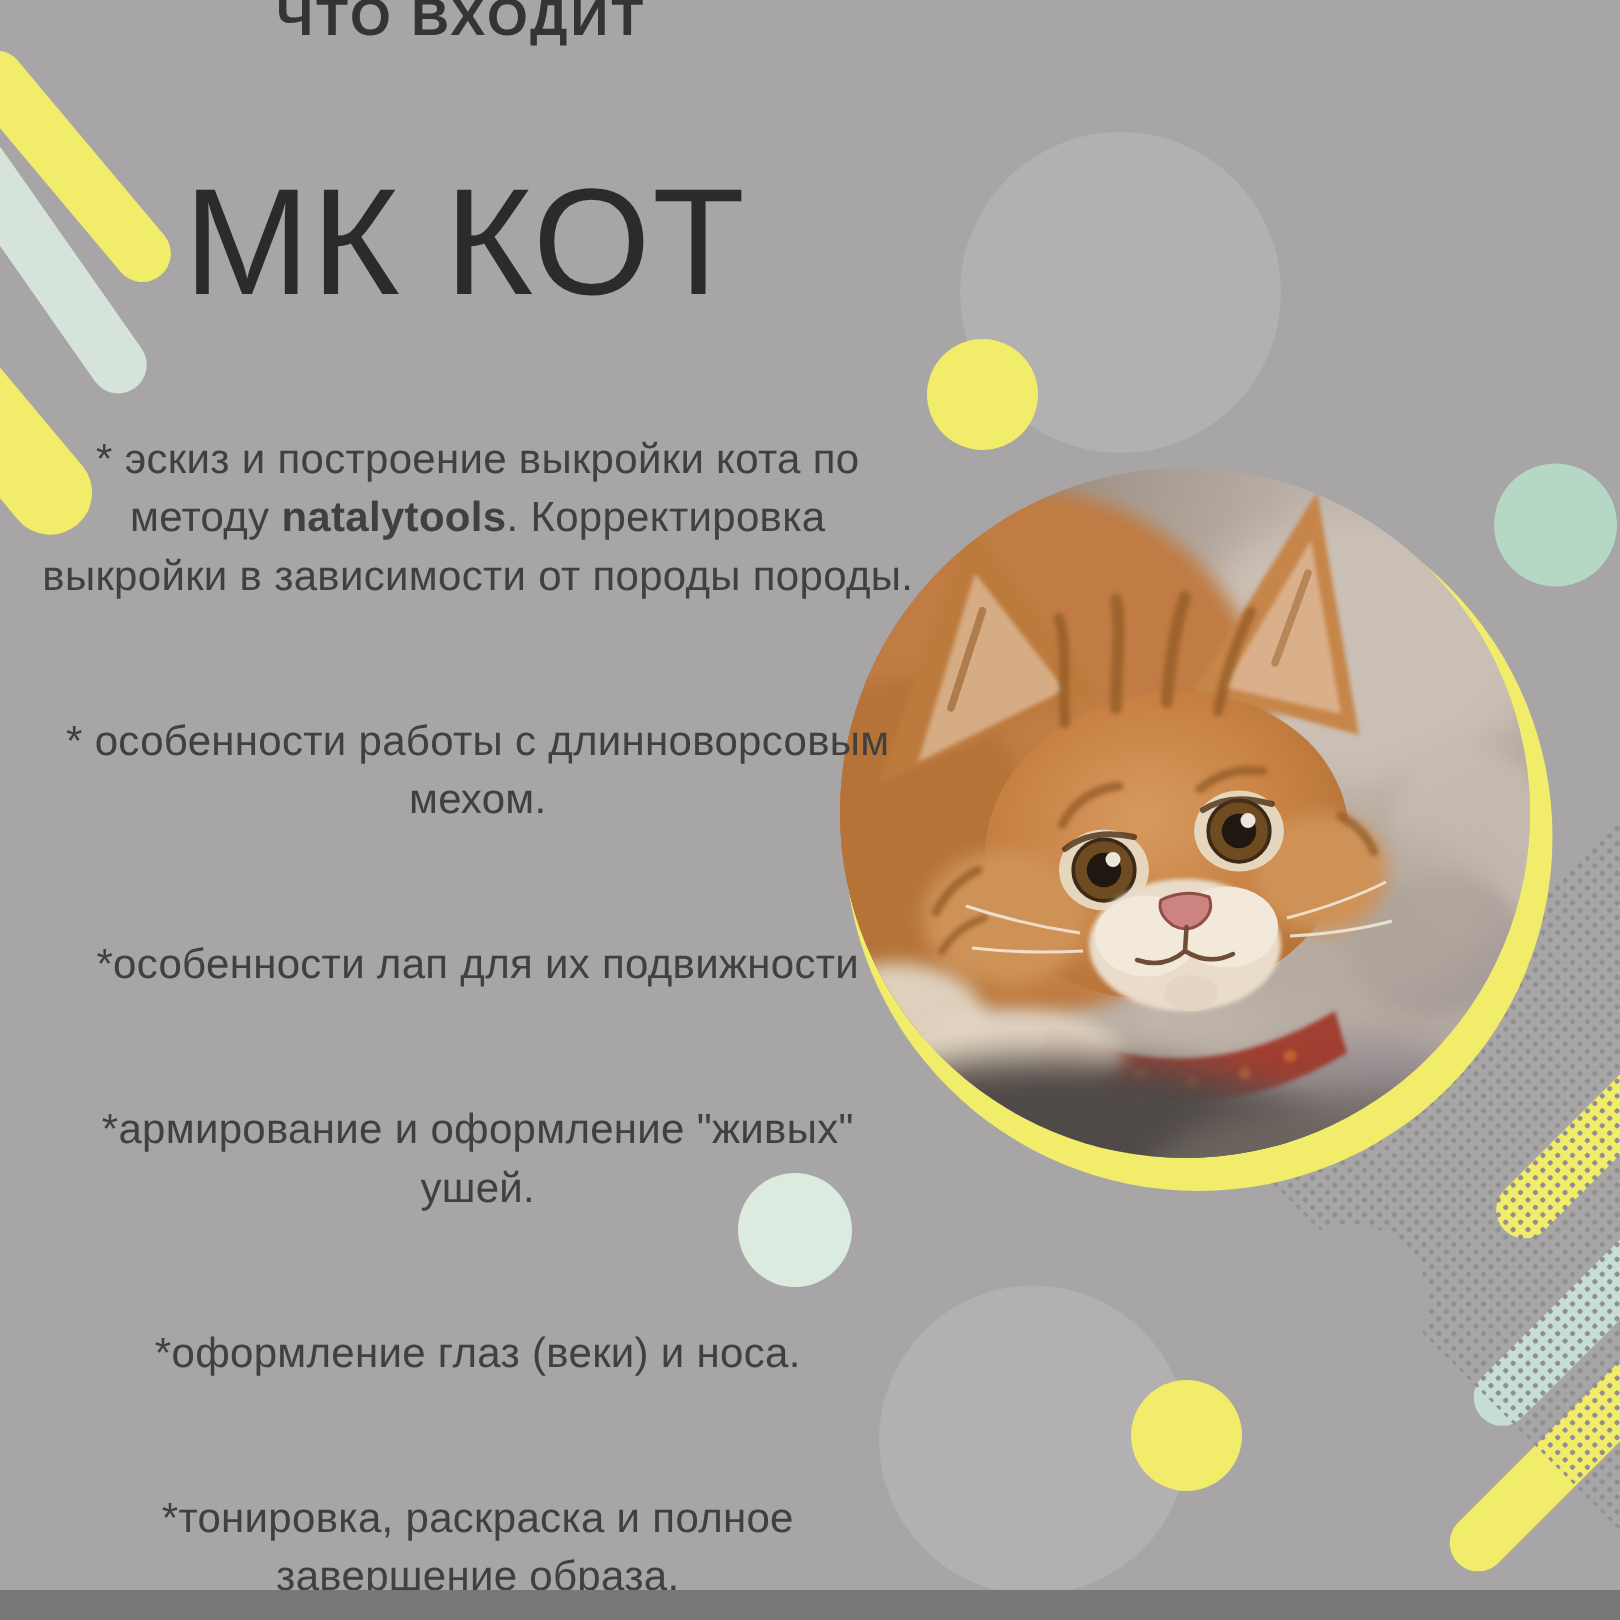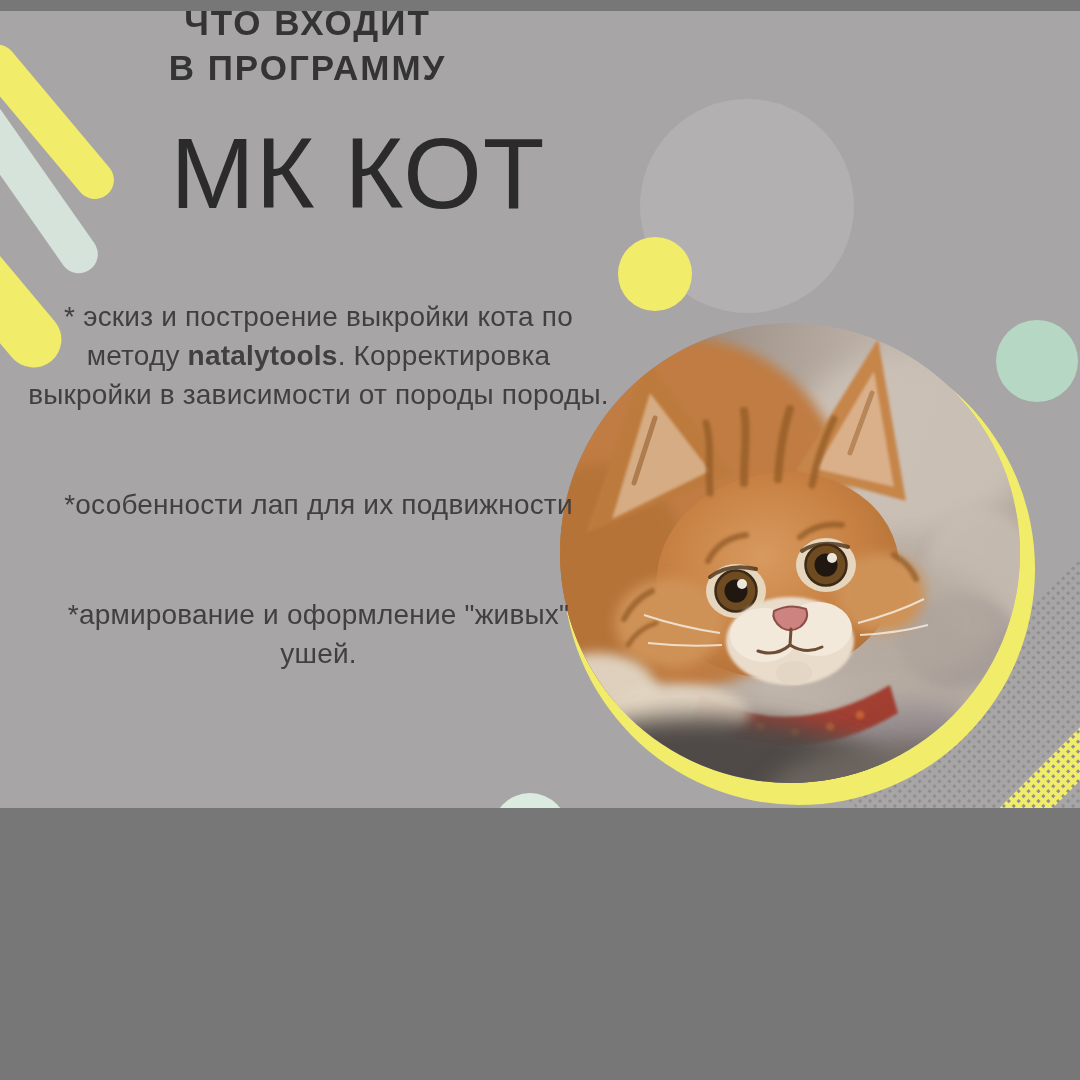--- a/index.html
+++ b/index.html
@@ -1,20 +1,19 @@
 <!DOCTYPE html>
 <html><head>
 <meta charset="utf-8">
 <style>
   html,body{margin:0;padding:0;background:#777;}
   .canvas{
-    position:relative;width:1080px;height:797px;overflow:hidden;
+    position:relative;width:1080px;height:1060px;overflow:hidden;
     background:#a7a5a6;
     font-family:"Liberation Sans","DejaVu Sans",sans-serif;
-    margin-top:11px;
   }
   
   .stripe{position:absolute;border-radius:28px;transform-origin:left center;}
   .yellow{background:#f2ec6b;}
   .mint-l{background:#d6e3db;}
   .mint-c{background:#dcebe0;}
   .teal{background:#b5d7c4;}
   .teal-s{background:#c6ded4;}
   .gray-c{background:#b2b0b1;}
   .circle{position:absolute;border-radius:50%;}
@@ -33,21 +32,21 @@
     border-radius:50%;overflow:hidden;z-index:4;}
   
   .eyebrow{
     position:absolute;left:0;top:-11px;width:615px;text-align:center;
     font-size:35px;font-weight:700;letter-spacing:2px;line-height:45px;
     color:#343434;z-index:5;
   }
   .title{
     position:absolute;left:0;top:112px;width:620px;text-align:center;
     font-size:101px;line-height:101px;font-weight:400;letter-spacing:1px;
-    color:#2b2b2b;z-index:5;padding-left:48px;
+    color:#2b2b2b;z-index:5;
   }
   .items{
     position:absolute;left:6px;top:247px;width:625px;z-index:5;
     font-size:28px;line-height:39px;letter-spacing:0.2px;color:#413f40;
     white-space:pre-line;
   }
   .items p{margin:0 0 32px 0;text-align:center;}
   .items strong{font-weight:700;}
 </style>
 </head>
@@ -182,29 +181,33 @@
       </g>
       <g>
         <ellipse cx="140" cy="478" rx="210" ry="85" fill="#4f4a46" filter="url(#b12)"></ellipse>
         <ellipse cx="360" cy="485" rx="160" ry="70" fill="#6e6862" opacity="0.9" filter="url(#b12)"></ellipse>
       </g>
     </svg>
   </div>
 
   <div class="eyebrow">
     <div>ЧТО ВХОДИТ</div>
-    <div>В ПРОГРАММУ</div>
   </div>
 
   <div class="title">МК КОТ</div>
 
   <div class="items">
     <p><span>* эскиз и построение выкройки кота по
 методу </span><strong>natalytools</strong><span>. Корректировка
 выкройки в зависимости от породы породы.</span></p>
+    <p><span>* особенности работы с длинноворсовым
+мехом.</span></p>
     <p><span>*особенности лап для их подвижности</span></p>
     <p><span>*армирование и оформление "живых"
 ушей.</span></p>
+    <p><span>*оформление глаз (веки) и носа.</span></p>
+    <p><span>*тонировка, раскраска и полное
+завершение образа.</span></p>
     
     
   </div>
 
 </div>
 
 </body></html>

